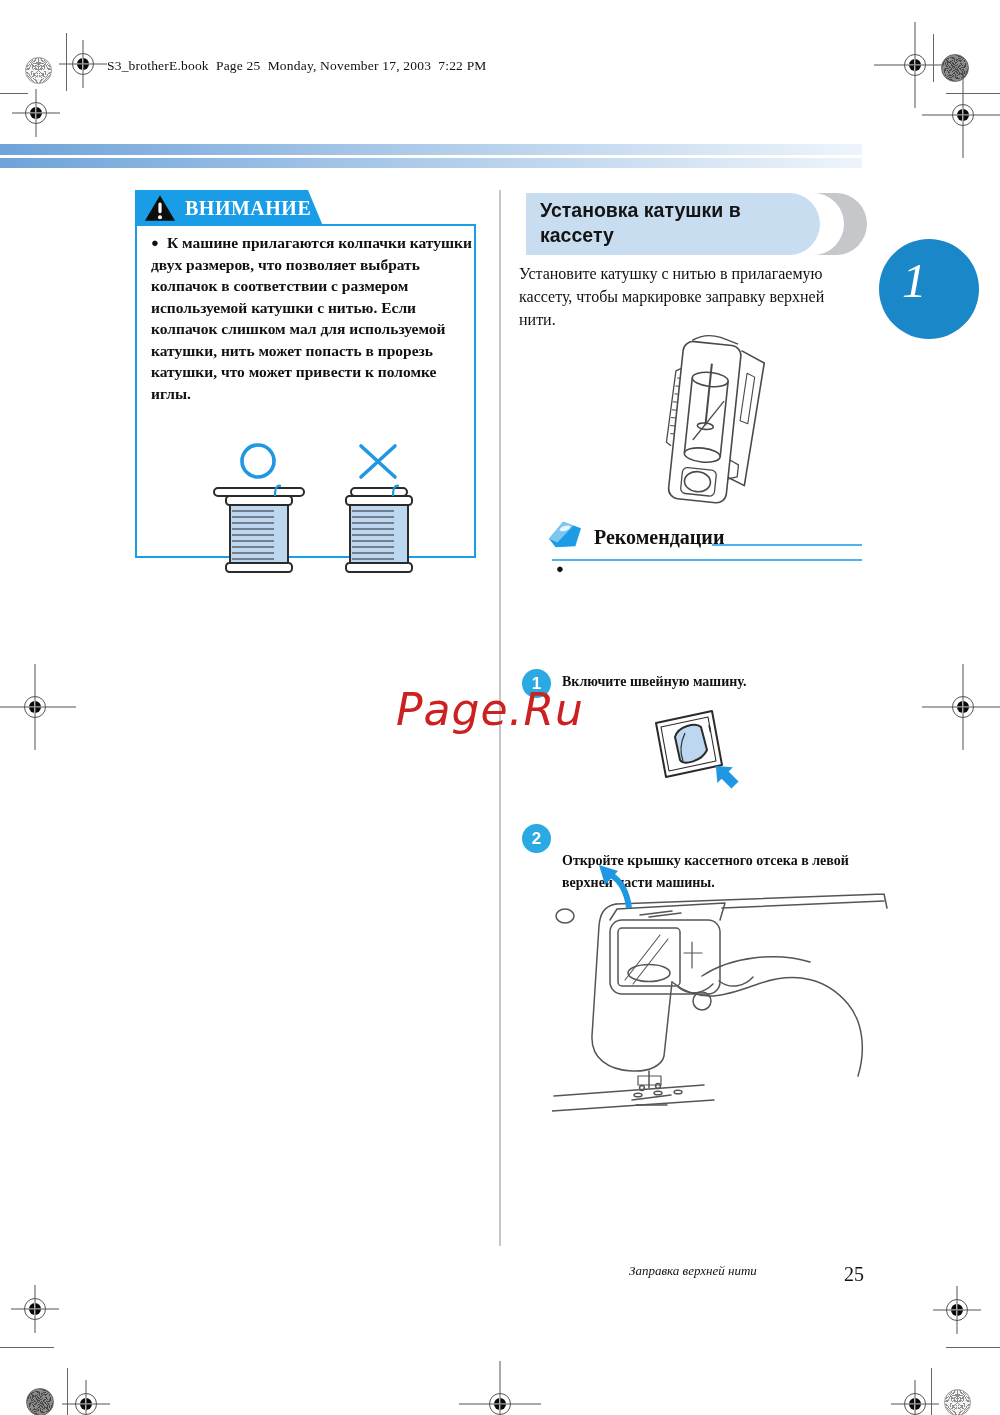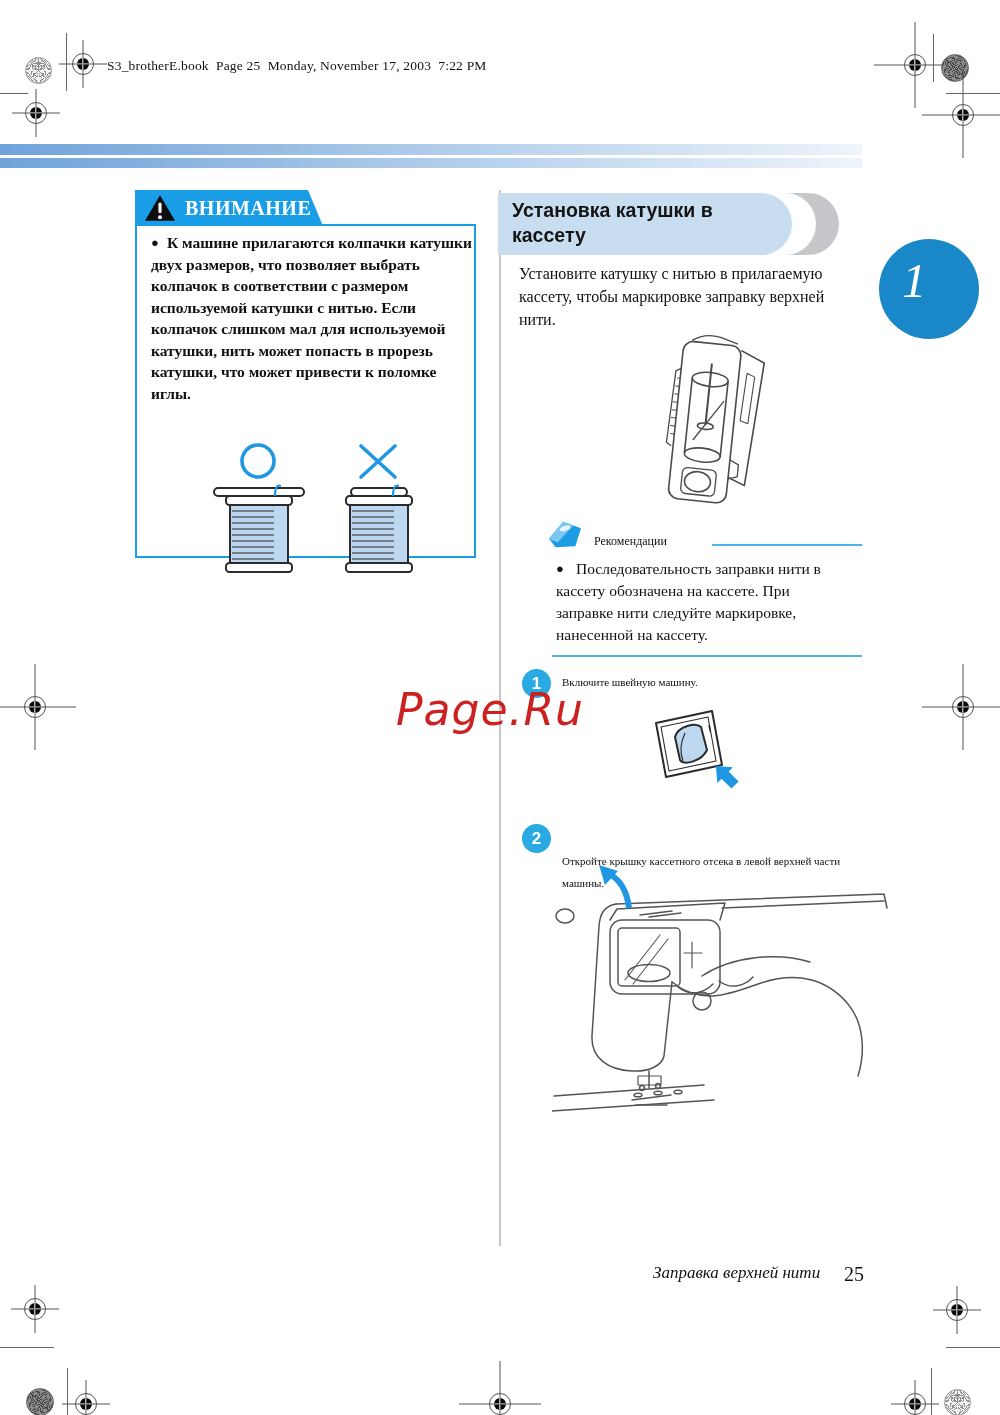--- a/index.html
+++ b/index.html
@@ -46,55 +46,55 @@
   .warnbox{position:absolute;left:135px;top:190px;width:341px;height:368px}
   .warn-band{position:absolute;left:0;top:0;width:188px;height:36px;background:var(--accent-blue);
              clip-path:polygon(0 0,92% 0,100% 100%,0 100%);display:flex;align-items:center;gap:9px;padding-left:9px}
   .warn-band .ttl{color:#fff;font-weight:bold;font-size:20px;letter-spacing:.5px}
   .warn-body{position:absolute;left:0;top:34px;right:0;bottom:0;border:2px solid var(--accent-blue);background:#fff}
   .warn-item{position:absolute;left:14px;top:6px;width:326px;font-weight:bold;font-size:15.5px;line-height:21.5px}
   .warn-item .bullet{float:left;width:16px;font-size:13px}
   .spools{position:absolute;left:58px;top:210px}
 
   
-  .pill{position:absolute;left:498px;top:193px;width:341px;height:62px}
+  .pill{position:absolute;left:526px;top:193px;width:341px;height:62px}
   .pill .lay{position:absolute;left:0;top:0;height:62px;border-radius:0 31px 31px 0}
   .pill .g{width:341px;background:#c5c7cb}
   .pill .w{width:318px;background:#fff}
   .pill .b{width:294px;background:var(--heading-bg)}
   .pill h1{position:relative;z-index:2;font-family:"Liberation Sans",sans-serif;font-size:19.5px;line-height:1.28;
            font-weight:bold;color:#141414;padding:5px 0 0 14px;width:270px}
   .intro{position:absolute;left:519px;top:262px;width:332px;font-size:16px;line-height:23px}
   .cassette{position:absolute;left:638px;top:330px}
 
   .rec{position:absolute;left:544px;top:518px;width:320px}
   .rec-head{display:flex;align-items:flex-end;gap:8px}
-  .rec-head .t{font-weight:normal;font-size:12px;padding-bottom:1px}
+  .rec-head .t{font-weight:bold;font-size:20px;padding-bottom:1px}
   .rec-rule1{position:absolute;left:168px;top:26px;width:150px;height:2px;background:var(--rule-blue)}
   .rec-items{margin-top:8px;padding-left:12px;width:305px;font-size:15.5px;line-height:22px}
   .rec-items .bullet{float:left;width:20px;font-size:13px}
   .rec-rule2{margin-top:9px;margin-left:8px;width:310px;height:2px;background:var(--rule-blue)}
 
   .step-circle{position:absolute;width:29px;height:29px;border-radius:50%;background:var(--step-blue);
                color:#fff;font-family:"Liberation Sans",sans-serif;font-weight:bold;font-size:17px;
                display:flex;align-items:center;justify-content:center}
-  .step-text{position:absolute;font-weight:normal;font-size:11px;line-height:22px}
+  .step-text{position:absolute;font-weight:bold;font-size:14px;line-height:22px}
   .switchfig{position:absolute;left:638px;top:703px}
   .machinefig{position:absolute;left:552px;top:864px}
 
   
   .chapter-tab{position:absolute;left:879px;top:239px;width:100px;height:100px;border-radius:50%;background:var(--tab-blue)}
   .chapter-tab span{position:absolute;left:23px;top:13px;color:#fff;font-size:49px;font-style:italic;font-family:"Liberation Serif",serif}
 
   
   .watermark{position:absolute;left:396px;top:684px;z-index:9;color:var(--watermark-red);
              font-family:"DejaVu Sans",sans-serif;font-style:italic;font-size:44px;letter-spacing:1px}
 
   
-  .footer-title{position:absolute;left:653px;top:1263px;font-style:italic;font-size:17px}
+  .footer-title{position:absolute;left:629px;top:1263px;font-style:italic;font-size:13px}
   .footer-page{position:absolute;left:844px;top:1263px;font-size:20px}
 </style>
 </head>
 <body>
 
 <div id="page">
 
   <div class="star" style="left:25px;top:57px"></div>
   <div class="rv" style="left:66px;top:33px;height:58px"></div>
   <div class="cross" style="left:72px;top:53px">
@@ -232,21 +232,21 @@
   <div class="rec">
     <div class="rec-head">
       <svg width="42" height="32" viewBox="0 0 44 34">
         <path d="M5 22 L20 4 L39 11 L33 30 L12 31 Z" fill="#1d9be4"></path>
         <path d="M5 22 L20 4 L31 8 L14 26 Z" fill="#7cc7ef"></path>
         <ellipse cx="22" cy="11" rx="6" ry="2.6" fill="#eaf6fd" transform="rotate(-18 22 11)"></ellipse>
       </svg>
       <span class="t">Рекомендации</span>
     </div>
     <div class="rec-rule1"></div>
-    <p class="rec-items"><span class="bullet">●</span><span>Последовательность заправки нити в кассету обозначена на кассете. При заправке нити следуйте маркировке, нанесенной на кассету.</span></p>
+    <p class="rec-items"><span class="bullet">●</span></p>
     <div class="rec-rule2"></div>
   </div>
 
   <div class="step-circle" style="left:522px;top:669px">
       <span>1</span>
     </div>
   <p class="step-text" style="left:562px;top:671px;width:300px">Включите швейную машину.</p>
 
   <svg class="switchfig" width="112" height="92" viewBox="0 0 112 92">
     <path d="M18 20 L74 8 L84 62 L28 74 Z" fill="#fff" stroke="#2b2b2b" stroke-width="2" stroke-linejoin="round"></path>

